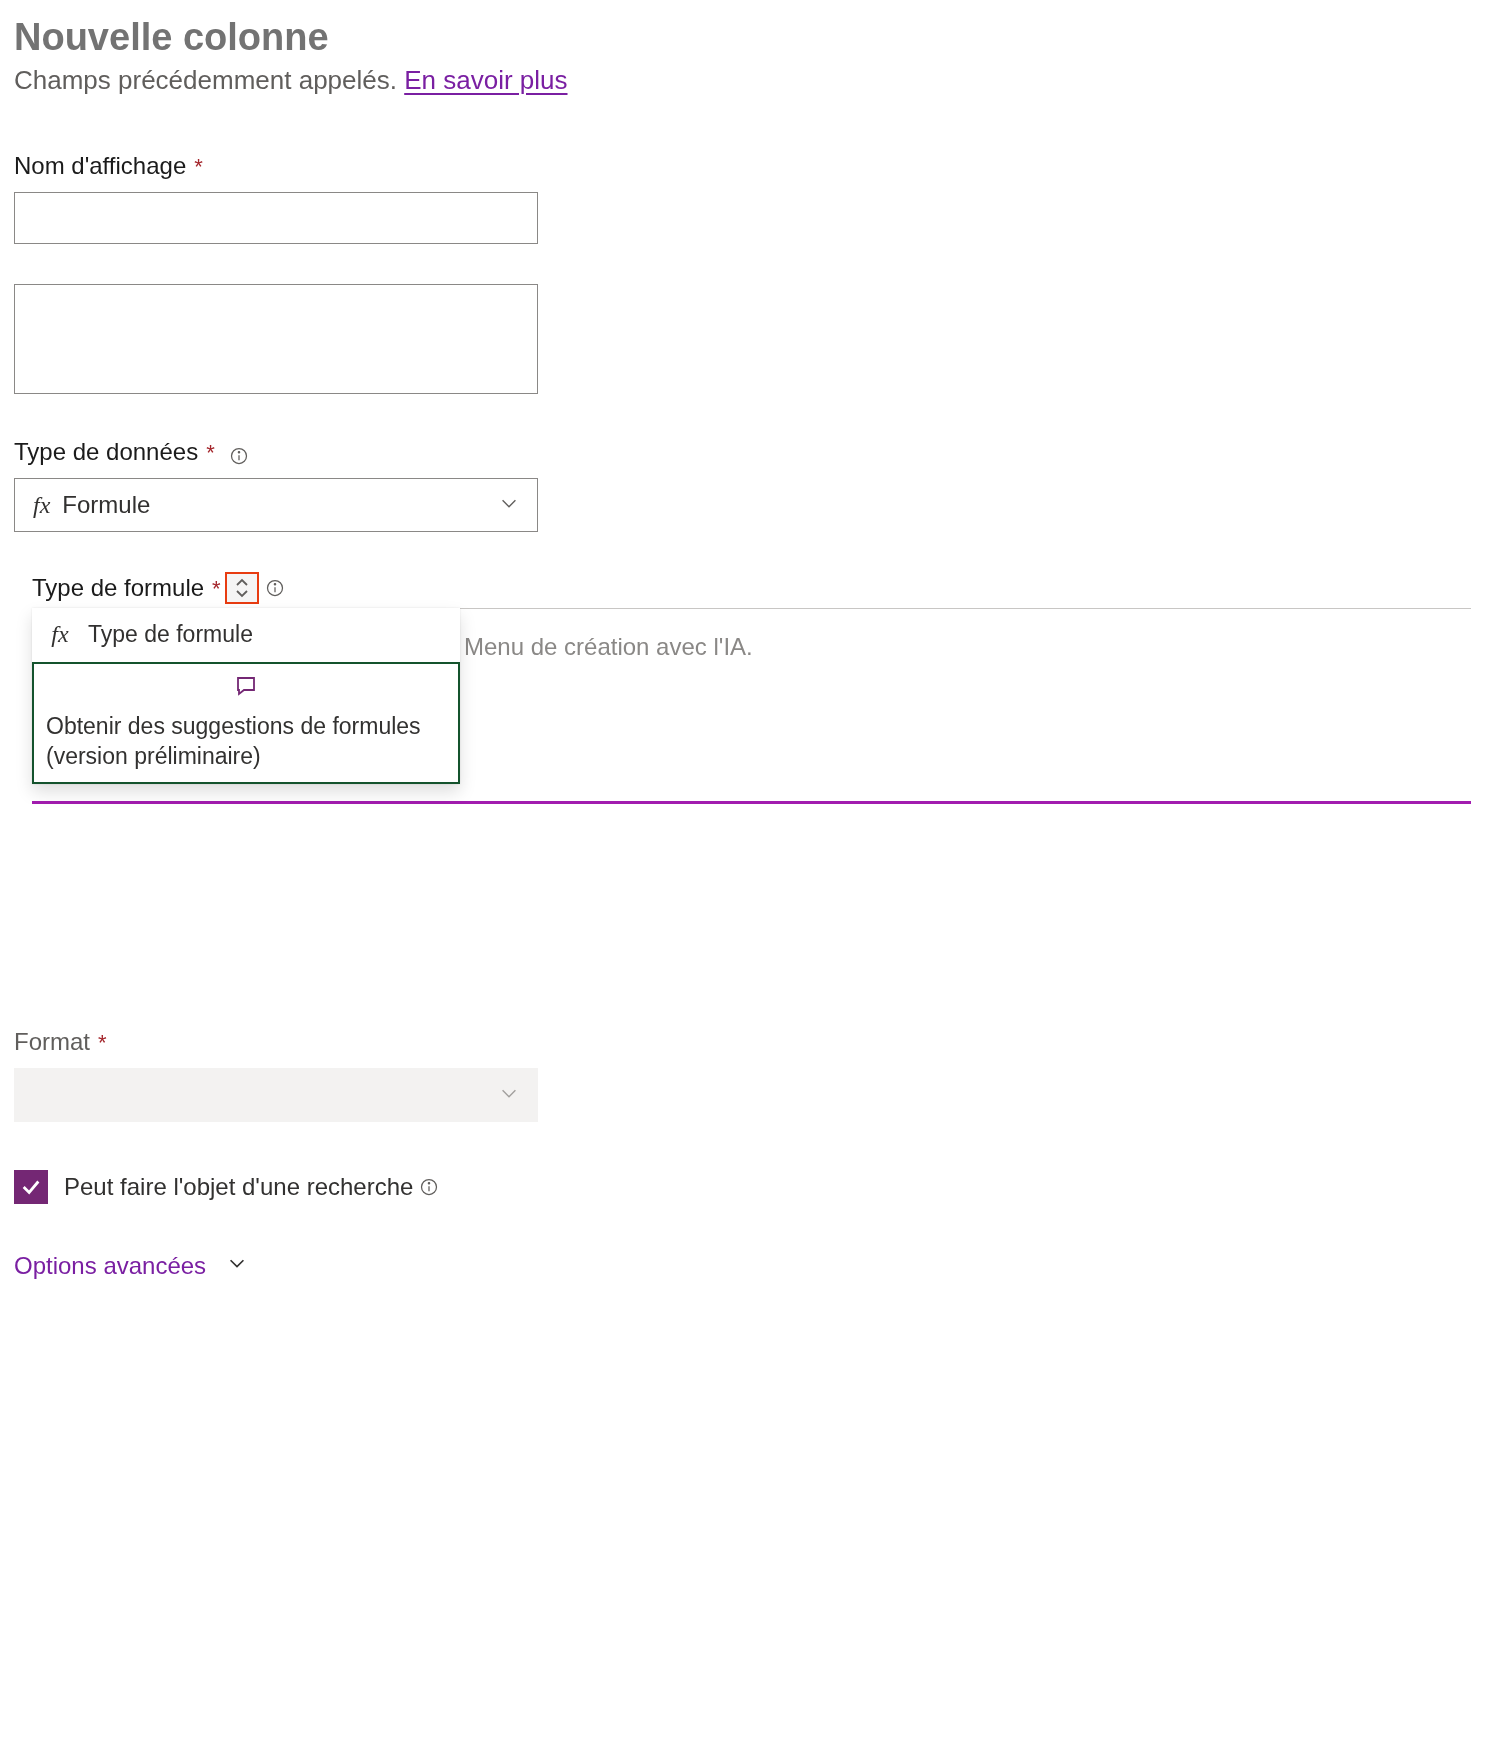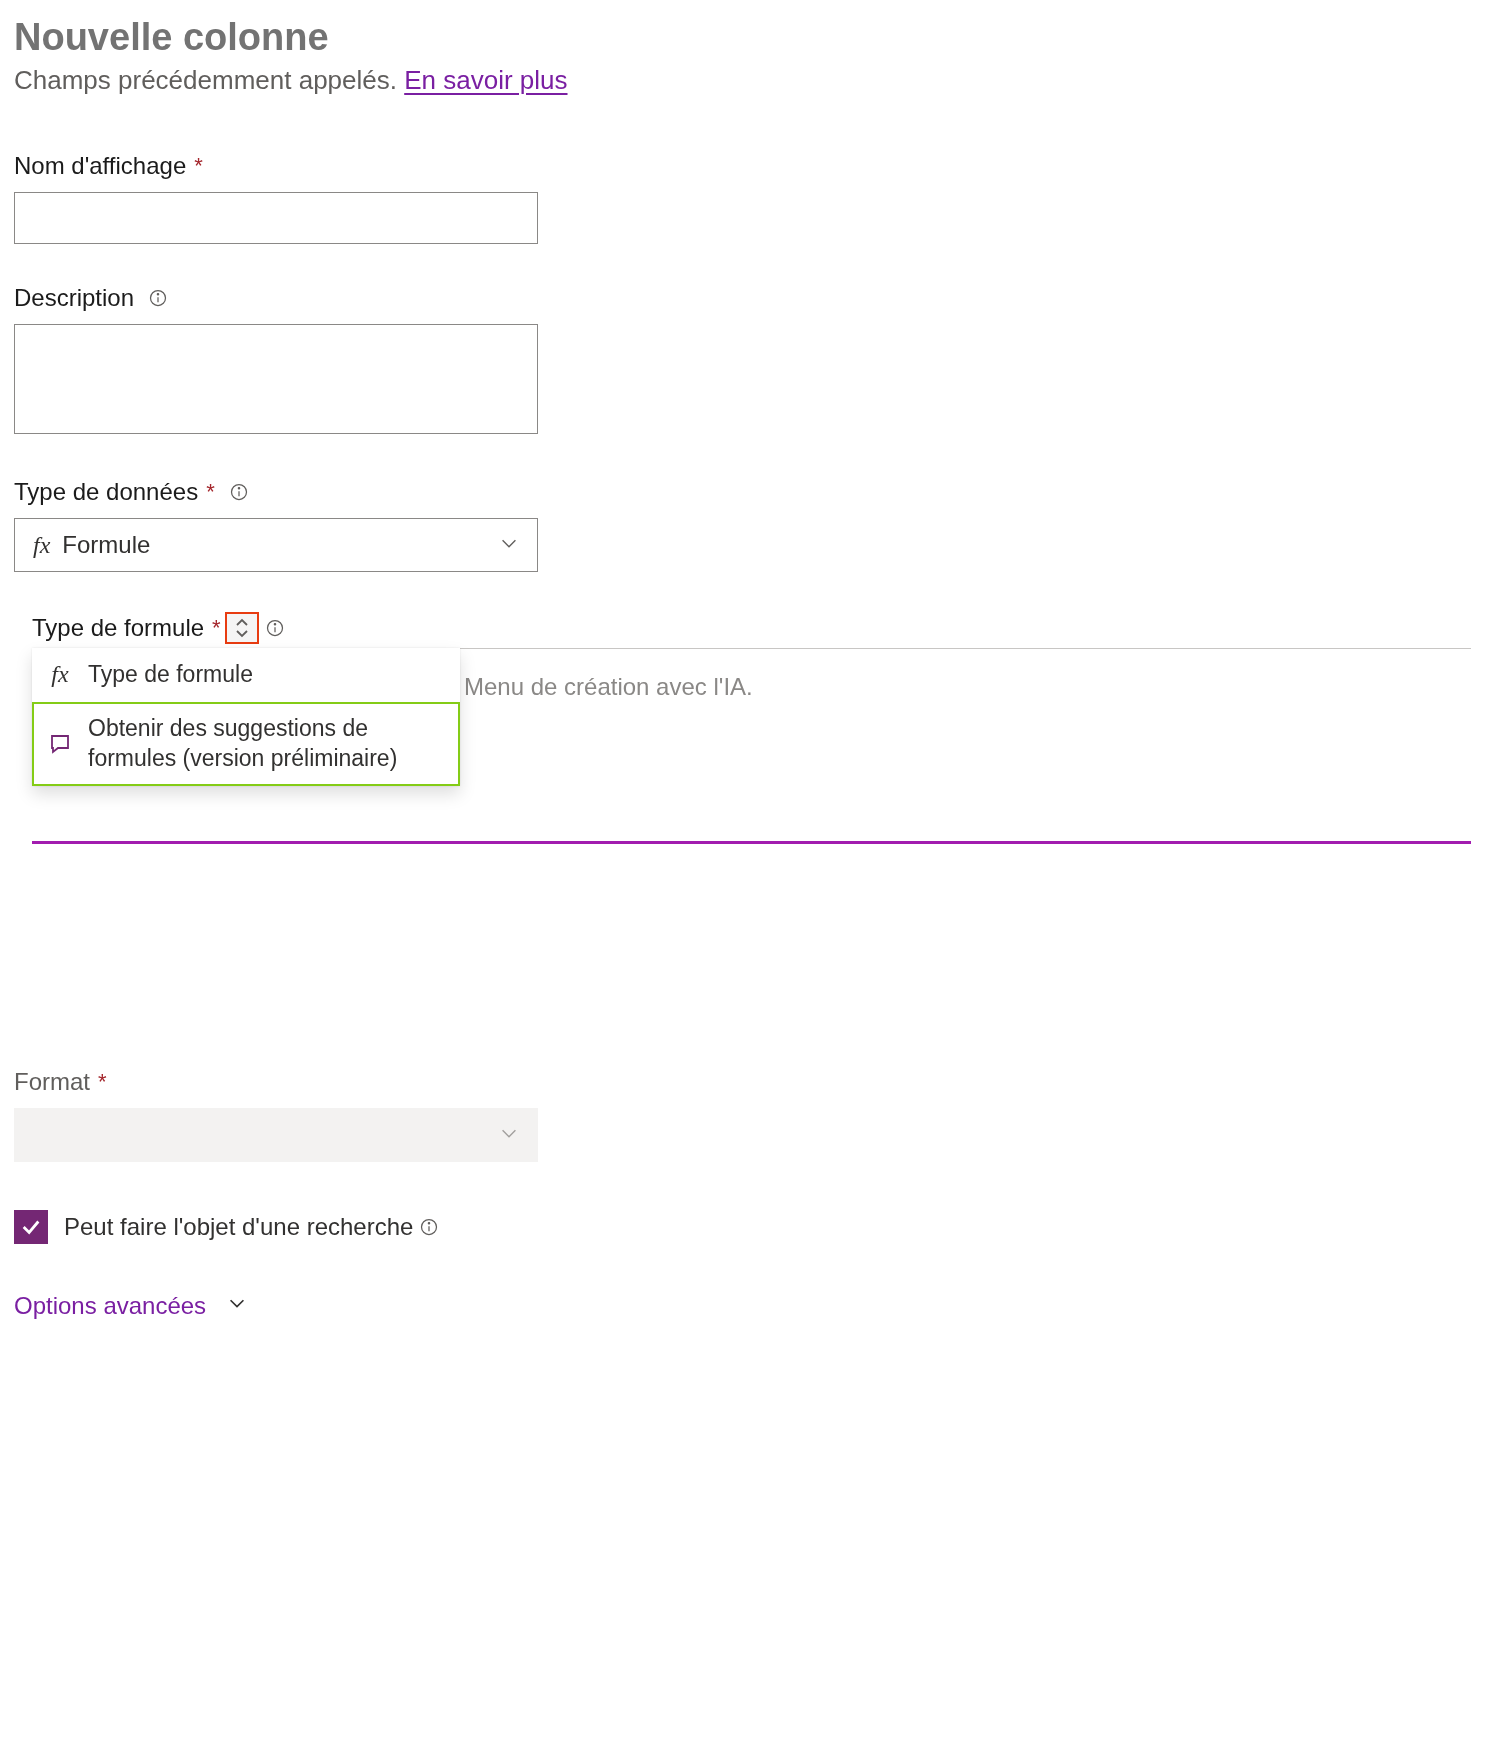--- a/index.html
+++ b/index.html
@@ -26,21 +26,21 @@
       text-underline-offset: 4px;
     }
     .form-group {
       margin-bottom: 40px;
     }
     .form-label {
       font-size: 24px;
       color: #1b1b1b;
       margin-bottom: 12px;
       display: flex;
-      align-items: center;
+      align-items: flex-end;
       gap: 6px;
       font-weight: 400;
     }
     .required-star {
       color: #a4262c;
       font-size: 22px;
       margin-left: 2px;
     }
     .info-icon {
       display: inline-flex;
@@ -141,23 +141,24 @@
     .dropdown-item .dd-icon {
       width: 28px;
       display: flex;
       justify-content: center;
       flex-shrink: 0;
     }
     .dropdown-item .dd-text {
       line-height: 1.3;
     }
     .dropdown-item.highlighted {
-      border: 2px solid #84cc16;
+      border: 2px solid #14532d;
       margin: 0;
       padding: 10px 12px;
+      flex-direction: column;
     }
     .placeholder-behind {
       position: absolute;
       top: 24px;
       left: 432px;
       font-size: 24px;
       color: #8a8886;
       z-index: 0;
       white-space: nowrap;
     }
@@ -213,30 +214,20 @@
 
 <div class="form-group">
   <div class="form-label">
     <span>Nom d'affichage</span>
     <span class="required-star">*</span>
   </div>
   <input type="text" class="text-input" value="" style="">
 </div>
 
 <div class="form-group">
-  <div class="form-label">
-    <span>Description</span>
-    <span class="info-icon">
-      <svg viewBox="0 0 24 24" fill="none" stroke="#605e5c" stroke-width="1.5">
-          <circle cx="12" cy="12" r="9"></circle>
-          <line x1="12" y1="11" x2="12" y2="17"></line>
-          <circle cx="12" cy="7.5" r="0.8" fill="#605e5c"></circle>
-        </svg>
-    </span>
-  </div>
   <textarea class="textarea-input" style=""></textarea>
 </div>
 
 <div class="form-group">
   <div class="form-label">
     <span>Type de données</span>
     <span class="required-star">*</span>
     <span class="info-icon">
       <svg viewBox="0 0 24 24" fill="none" stroke="#605e5c" stroke-width="1.5">
           <circle cx="12" cy="12" r="9"></circle>

